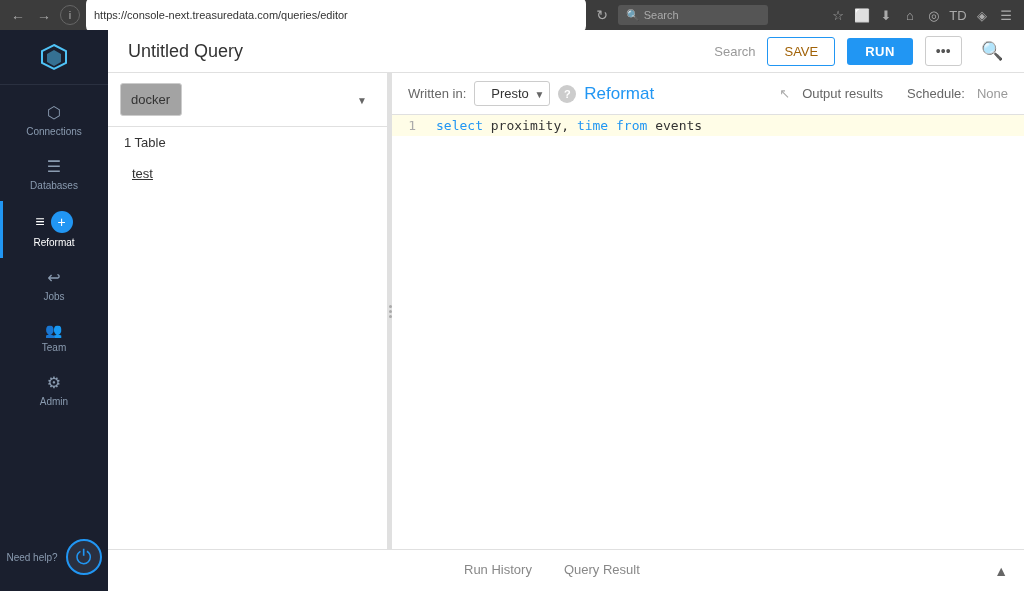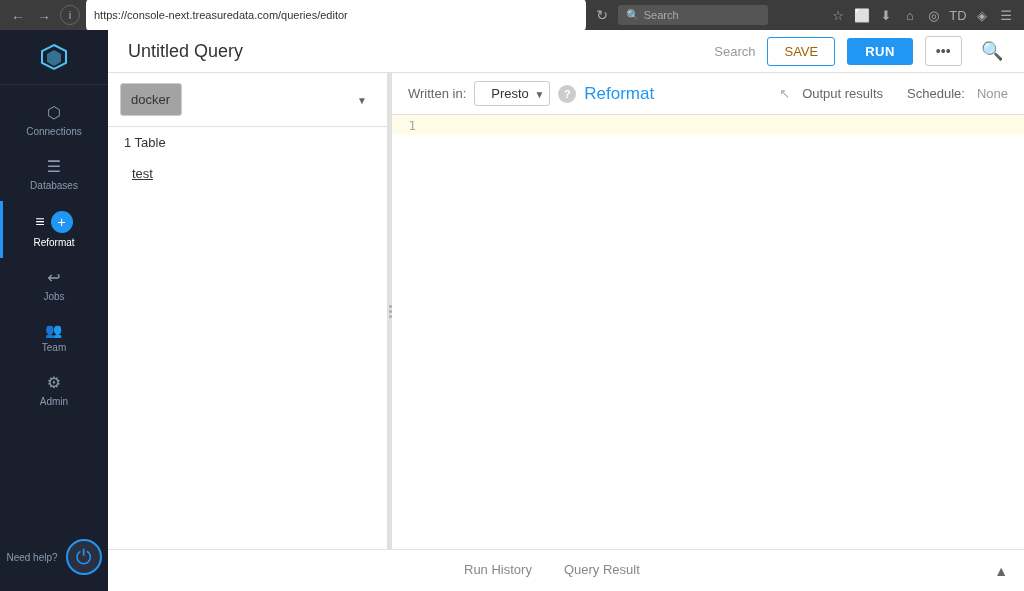--- a/index.html
+++ b/index.html
@@ -226,20 +226,23 @@
           <div class="toolbar-spacer"></div>
           <span style="color:#aaa;font-size:13px;margin-right:4px;">↖</span>
           <span class="output-results-label">Output results</span>
           <span class="schedule-label" style="margin-left:16px;">Schedule:</span>
           <span class="schedule-value" style="margin-left:4px;">None</span>
         </div>
 
         <div class="code-editor">
           <div class="code-line highlighted">
             <span class="line-number">1</span>
+            <span class="line-content">
+              <span class="kw-keyword">select</span><span class="kw-normal"> proximity, </span><span class="kw-keyword">time</span><span class="kw-normal"> </span><span class="kw-keyword">from</span><span class="kw-normal"> events</span>
+            </span>
           </div>
         </div>
 
       </div>
     </div>
 
     <div class="bottom-panel">
       <div class="bottom-tabs">
         <div class="bottom-tab">
           <span>Run History</span>

